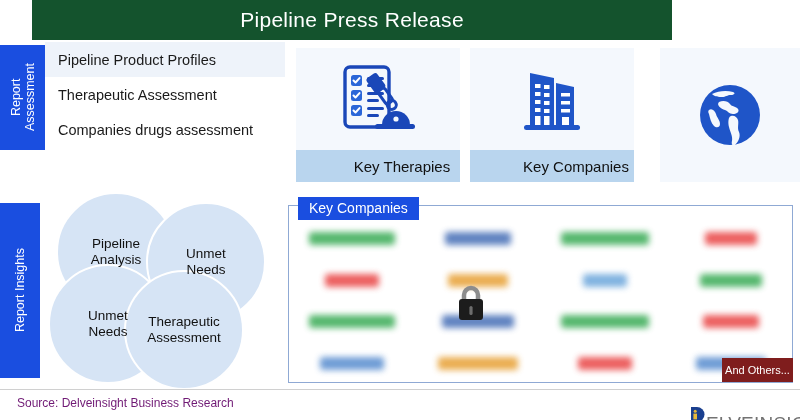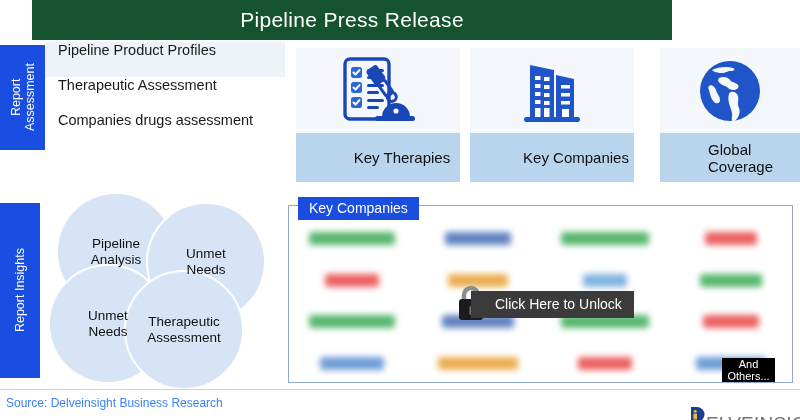--- a/index.html
+++ b/index.html
@@ -47,40 +47,40 @@
   #vbar-assessment { left: 0; top: 45px; width: 45px; height: 105px; }
   #vbar-insights  { left: 0; top: 203px; width: 40px; height: 175px; }
 
   
   .assess-list {
     position: absolute; left: 45px; top: 42px;
     width: 240px; height: 140px;
   }
   .assess-row {
     height: 35px;
-    display: flex; 
+    display: flex; align-items: center;
     padding-left: 13px;
     font-size: 14.5px;
     color: #1a1a1a;
   }
   .assess-row.tint { background: #eef3fa; }
 
   
   .card {
     position: absolute;
     top: 48px; height: 134px;
     background: #f4f8fd;
     display: flex; flex-direction: column;
   }
   .card-icon {
     flex: 1;
     display: flex; align-items: center; justify-content: center;
   }
   .card-label {
-    height: 49px;
+    height: 32px;
     background: #b9d5ee;
     display: flex; align-items: center; justify-content: center;
     font-size: 15px; color: #111111; padding-left: 48px;
   }
   #card-therapies { left: 296px; width: 164px; }
   #card-companies { left: 470px; width: 164px; }
   #card-global    { left: 660px; width: 140px; }
 
   
   .venn {
@@ -148,37 +148,36 @@
     background: #3b3b3b;
     color: #ffffff;
     font-size: 14px;
     padding: 5px 12px 6px 24px;
     margin-left: -16px;
   }
 
   
   .and-others {
     position: absolute; left: 722px; top: 358px;
-    width: 53px; height: 24px;
-    background: #000000;
+    width: 71px; height: 24px;
+    background: #7f1d1d;
     color: #ffffff;
     font-size: 11px;
     display: flex; align-items: center; justify-content: center;
     z-index: 5;
-    text-align: center;
   }
 
   
   .footer-rule {
     position: absolute; left: 0; top: 389px;
     width: 800px; height: 1px; background: #d0d0d0;
   }
   .footer-source {
-    position: absolute; left: 6px; top: 396px;
-    font-size: 12px; color: #3b82f6;
+    position: absolute; left: 17px; top: 396px;
+    font-size: 12px; color: #701a75;
   }
   .footer-logo {
     position: absolute; left: 690px; top: 394px;
     display: flex; align-items: center;
   }
   .fl-text {
     font-size: 19px;
     color: #737373;
     letter-spacing: .2px;
     margin-top: 19px;
@@ -274,21 +273,20 @@
       <svg width="70" height="70" viewBox="0 0 70 70">
         <circle cx="35" cy="35" r="30" fill="#1f55c8"></circle>
         <g fill="#f4f8fd">
           <path d="M17 14c6-3 14-4 21-2 3 1 1 3-2 3-4 0-5 2-9 2-3 0-7 0-10-3z"></path>
           <path d="M24 22c4-2 9-1 11 2 2 3 6 2 8 5 2 3-2 5-5 5-4 0-5-3-8-4-4-1-9-5-6-8z"></path>
           <path d="M36 36c3-1 6 1 7 4 1 4-1 8 1 12 2 5-1 10-4 13-2 2-4-1-3-4 1-5-2-9-3-14-1-4-1-10 2-11z"></path>
           <path d="M14 30c3-2 6 1 7 4 1 4 4 6 4 10 0 4-4 4-6 2-3-3-4-8-5-12-1-2-1-3 0-4z"></path>
         </g>
       </svg>
     </div>
-    <div class="card-label">Global Coverage</div>
   </div>
 
   <div class="venn">
     <div class="circle" id="circle-0"><span>Pipeline
 Analysis</span></div>
     <div class="circle" id="circle-1"><span>Unmet
 Needs</span></div>
     <div class="circle" id="circle-2"><span>Unmet
 Needs</span></div>
     <div class="circle" id="circle-3"><span>Therapeutic
@@ -350,21 +348,20 @@
   <div class="kc-tab">Key Companies</div>
 
   <div class="lock-overlay">
     <span>
       <svg width="32" height="40" viewBox="0 0 32 40">
         <path d="M9 19v-6a7 7 0 0 1 14 0v6" fill="none" stroke="#8d8d8d" stroke-width="4.5" stroke-linecap="round"></path>
         <rect x="4" y="17" width="24" height="21" rx="3" fill="#1c1c1c"></rect>
         <rect x="14.4" y="24" width="3.2" height="9" rx="1.6" fill="#6d6d6d"></rect>
       </svg>
     </span>
-    <div class="unlock-bar">Click Here to Unlock</div>
   </div>
 
   <div class="and-others">And Others...</div>
 
   <div class="footer-rule"></div>
   <div class="footer-source">Source: Delveinsight Business Research</div>
   <div class="footer-logo">
     <svg width="16" height="18" viewBox="0 0 16 18">
       <path d="M1 1h6a7.5 7.5 0 0 1 0 15H1z" fill="#1a3f8f"></path>
       <circle cx="5.2" cy="5.3" r="1.5" fill="#e8b93a"></circle>

